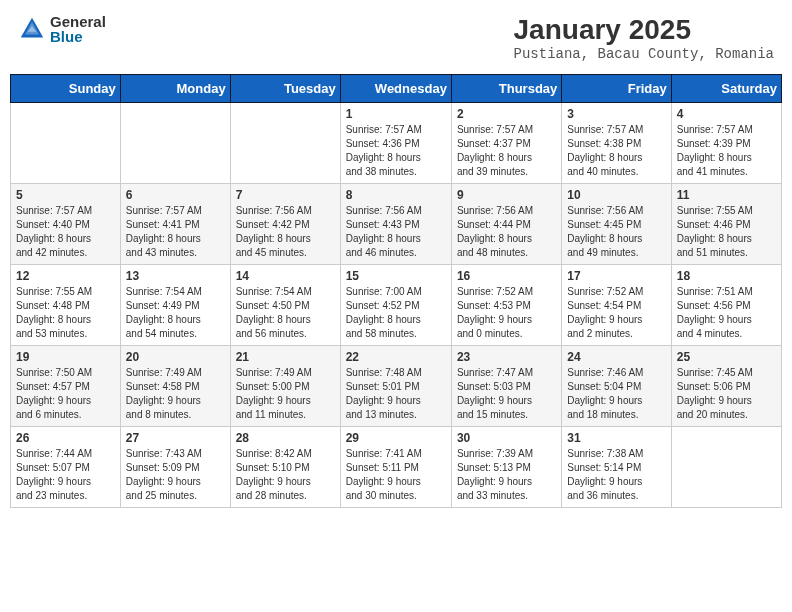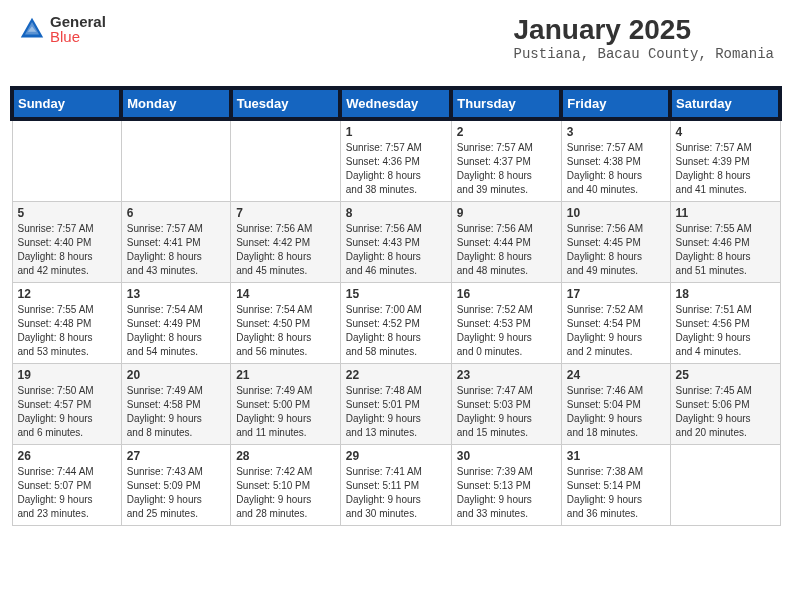--- a/index.html
+++ b/index.html
@@ -7,42 +7,42 @@
       font-family: Arial, sans-serif;
       background: #fff;
       width: 792px;
       min-height: 612px;
       padding: 10px;
     }
     .header {
       display: flex;
       justify-content: space-between;
       align-items: flex-start;
-      margin-bottom: 20px;
+      margin-bottom: 8px;
       padding: 4px 8px;
     }
     .logo {
       display: flex;
       align-items: center;
       gap: 4px;
     }
     .logo-text {
       display: flex;
       flex-direction: column;
       line-height: 1;
     }
     .logo-general {
       font-size: 15px;
       font-weight: bold;
       color: #333;
     }
     .logo-blue {
       font-size: 15px;
-      font-weight: normal;
-      color: #ef4444;
+      font-weight: bold;
+      color: #0369a1;
     }
     .logo-icon {
       width: 28px;
       height: 28px;
     }
     .title-block {
       text-align: left;
     }
     .cal-title {
       font-size: 28px;
@@ -58,22 +58,22 @@
       width: 100%;
       border-collapse: collapse;
       border: 1px solid #ccc;
     }
     .calendar th {
       background: #1565c0;
       color: #fff;
       font-size: 13px;
       font-weight: bold;
       padding: 6px 4px;
-      text-align: left;
-      border: 4px solid #0f172a;
+      text-align: right;
+      border: 1px solid #0f172a;
     }
     .calendar td {
       vertical-align: top;
       border: 1px solid #ccc;
       padding: 4px 5px;
       width: 113px;
       min-height: 80px;
       font-size: 10.5px;
       color: #333;
       background: #fff;
@@ -326,21 +326,21 @@
         </td>
         <td>
           <span class="day-num">27</span>
           <div class="day-info" style="white-space: pre-line;">Sunrise: 7:43 AM
 Sunset: 5:09 PM
 Daylight: 9 hours
 and 25 minutes.</div>
         </td>
         <td>
           <span class="day-num">28</span>
-          <div class="day-info" style="white-space: pre-line;">Sunrise: 7:42 AM
+          <div class="day-info" style="white-space: pre-line;">Sunrise: 8:42 AM
 Sunset: 5:10 PM
 Daylight: 9 hours
 and 28 minutes.</div>
         </td>
         <td>
           <span class="day-num">29</span>
           <div class="day-info" style="white-space: pre-line;">Sunrise: 7:41 AM
 Sunset: 5:11 PM
 Daylight: 9 hours
 and 30 minutes.</div>

